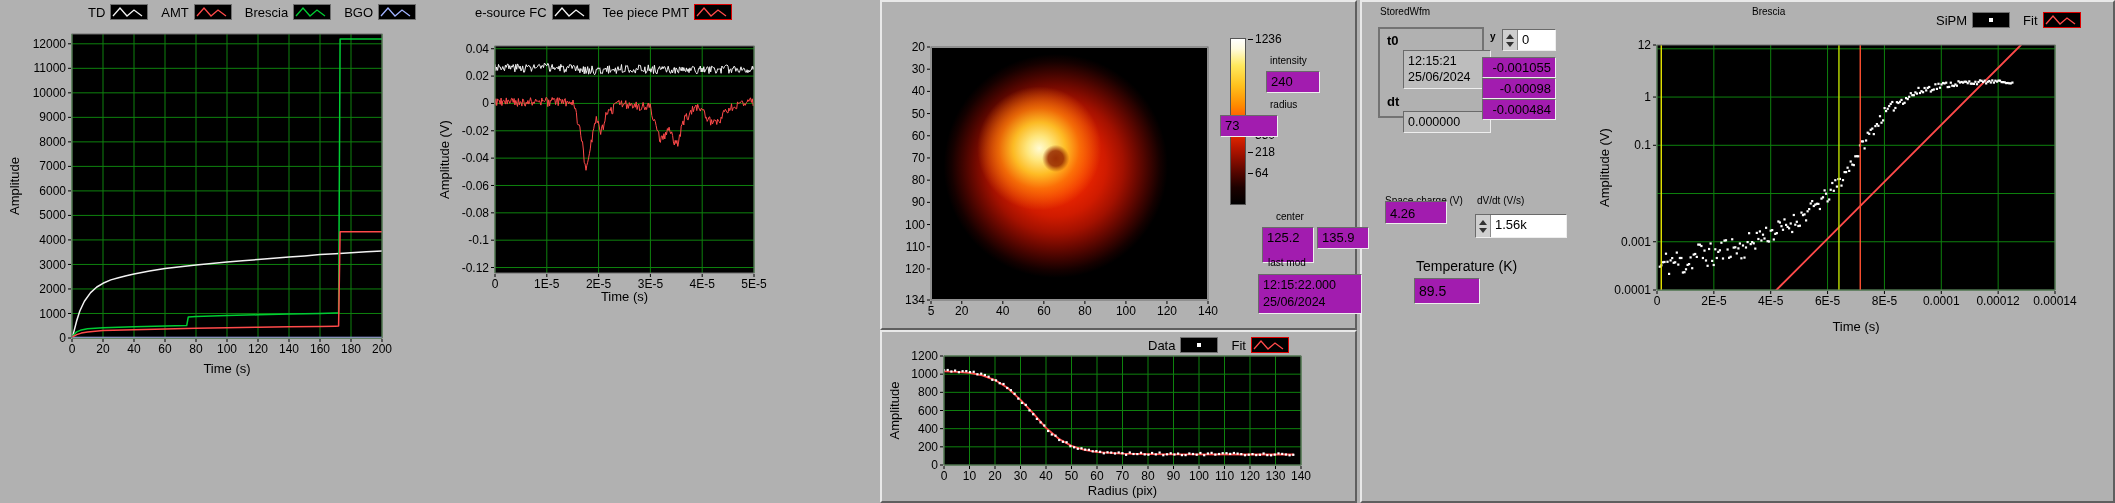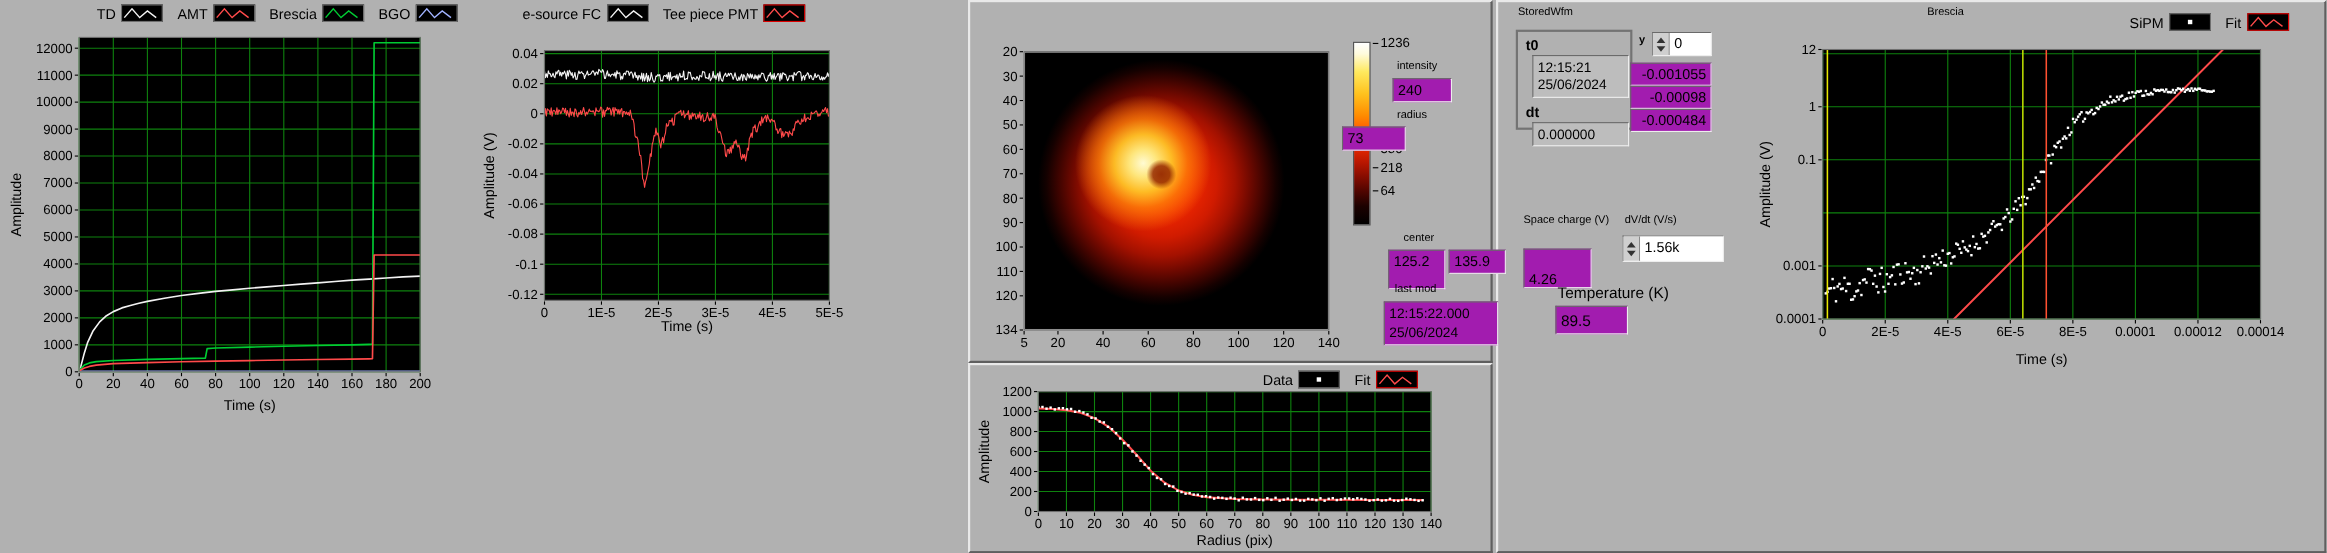--- a/index.html
+++ b/index.html
@@ -38,32 +38,32 @@
   .slab-b{font-weight:bold;font-size:13px}
   .vbox{position:absolute;background:#a21caf;border:1px solid;border-color:#6a6a6a #eee #eee #6a6a6a;font-size:13px;padding:2px 4px;white-space:nowrap;overflow:hidden}
   .vbox div{line-height:1.35}
   #lab-int{left:1270px;top:55px}  #bx-int{left:1266px;top:71px;width:54px;height:22px}
   #lab-rad{left:1270px;top:99px}  #bx-rad{left:1220px;top:115px;width:58px;height:22px}
   #lab-cen{left:1276px;top:211px} #bx-cx{left:1262px;top:227px;width:52px;height:36px}
   #bx-cy{left:1317px;top:227px;width:52px;height:22px}
   #lab-lm{left:1268px;top:257px}  #bx-lm{left:1258px;top:274px;width:104px;height:40px;font-size:12.5px}
   #lab-swfm{left:1380px;top:6px}
   .cluster{position:absolute;left:1378px;top:27px;width:106px;height:91px;border:2px solid #737373;padding:4px 7px}
-  .vbox-in{background:#bdbdbd;border:1px solid;border-color:#6a6a6a #eee #eee #6a6a6a;font-size:12.5px;padding:2px 4px;margin:2px 6px 5px;width:88px;white-space:nowrap;overflow:hidden}
+  .vbox-in{background:#bdbdbd;border:1px solid;border-color:#6a6a6a #eee #eee #6a6a6a;font-size:12.5px;padding:2px 4px;margin:2px 16px 5px;width:88px;white-space:nowrap;overflow:hidden}
   .vbox-in div{line-height:1.3}
   #lab-y{left:1490px;top:31px;font-weight:bold}
   .spin{position:absolute;display:flex;align-items:stretch;background:#fdfdfd;border:1px solid;border-color:#6a6a6a #eee #eee #6a6a6a}
   .spin .arr{display:flex;flex-direction:column;justify-content:center;gap:3px;padding:2px 3px;background:#cfcfcf;border-right:1px solid #8a8a8a}
   .a-up{width:0;height:0;border-left:4px solid transparent;border-right:4px solid transparent;border-bottom:5px solid #333}
   .a-dn{width:0;height:0;border-left:4px solid transparent;border-right:4px solid transparent;border-top:5px solid #333}
   .spin .val{flex:1;font-size:13px;padding:2px 4px;background:#fff}
   #spin-y{left:1502px;top:29px;width:54px;height:22px}
   .ybx{left:1482px;width:74px;height:21px;text-align:right}
   #ybx0{top:57px}#ybx1{top:78px}#ybx2{top:99px}
-  #lab-sc{left:1385px;top:195px}  #bx-sc{left:1385px;top:226px;width:62px;height:36px;padding-top:19px}
+  #lab-sc{left:1385px;top:195px}  #bx-sc{left:1385px;top:201px;width:62px;height:23px;padding-top:4px}
   #lab-dv{left:1477px;top:195px}  #spin-dv{left:1475px;top:214px;width:92px;height:24px}
   #lab-tk{left:1416px;top:258px;font-size:14px}
   #bx-tk{left:1414px;top:278px;width:66px;height:26px;font-size:14px;padding-top:4px}
   #lab-awfm{left:1752px;top:6px}
 </style>
 </head>
 <body>
 
 <div class="panel p-mid-top"></div>
 <div class="panel p-mid-bot"></div>

